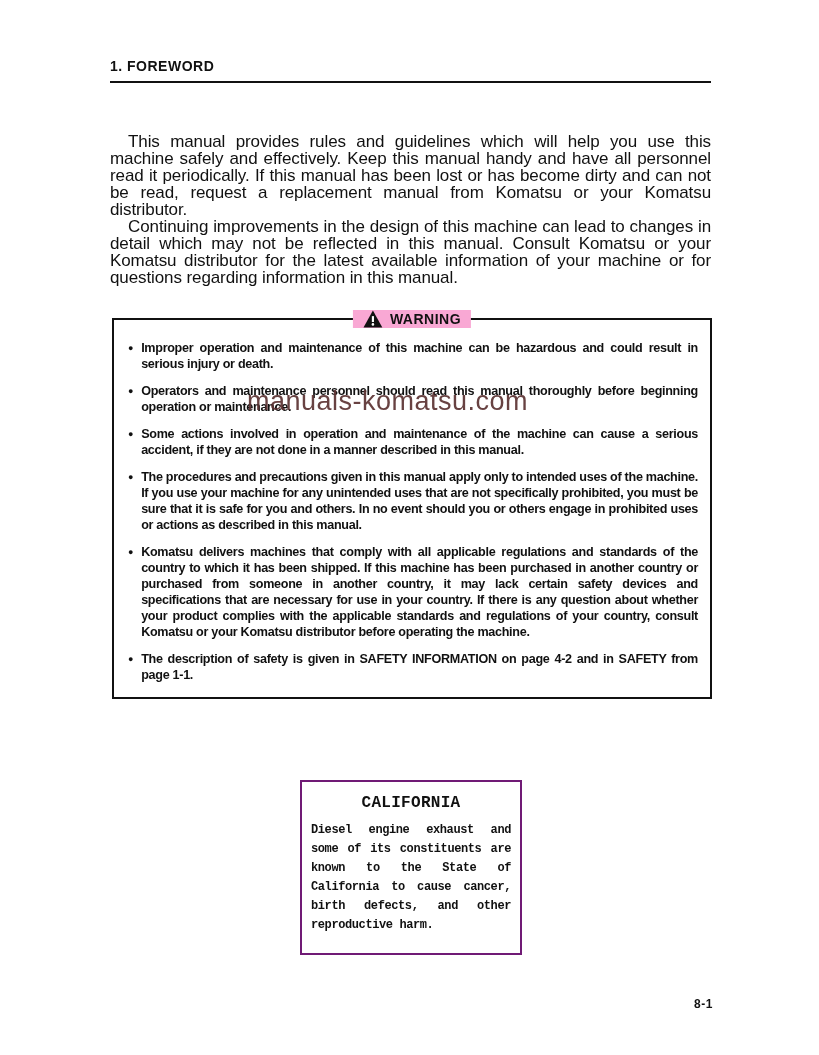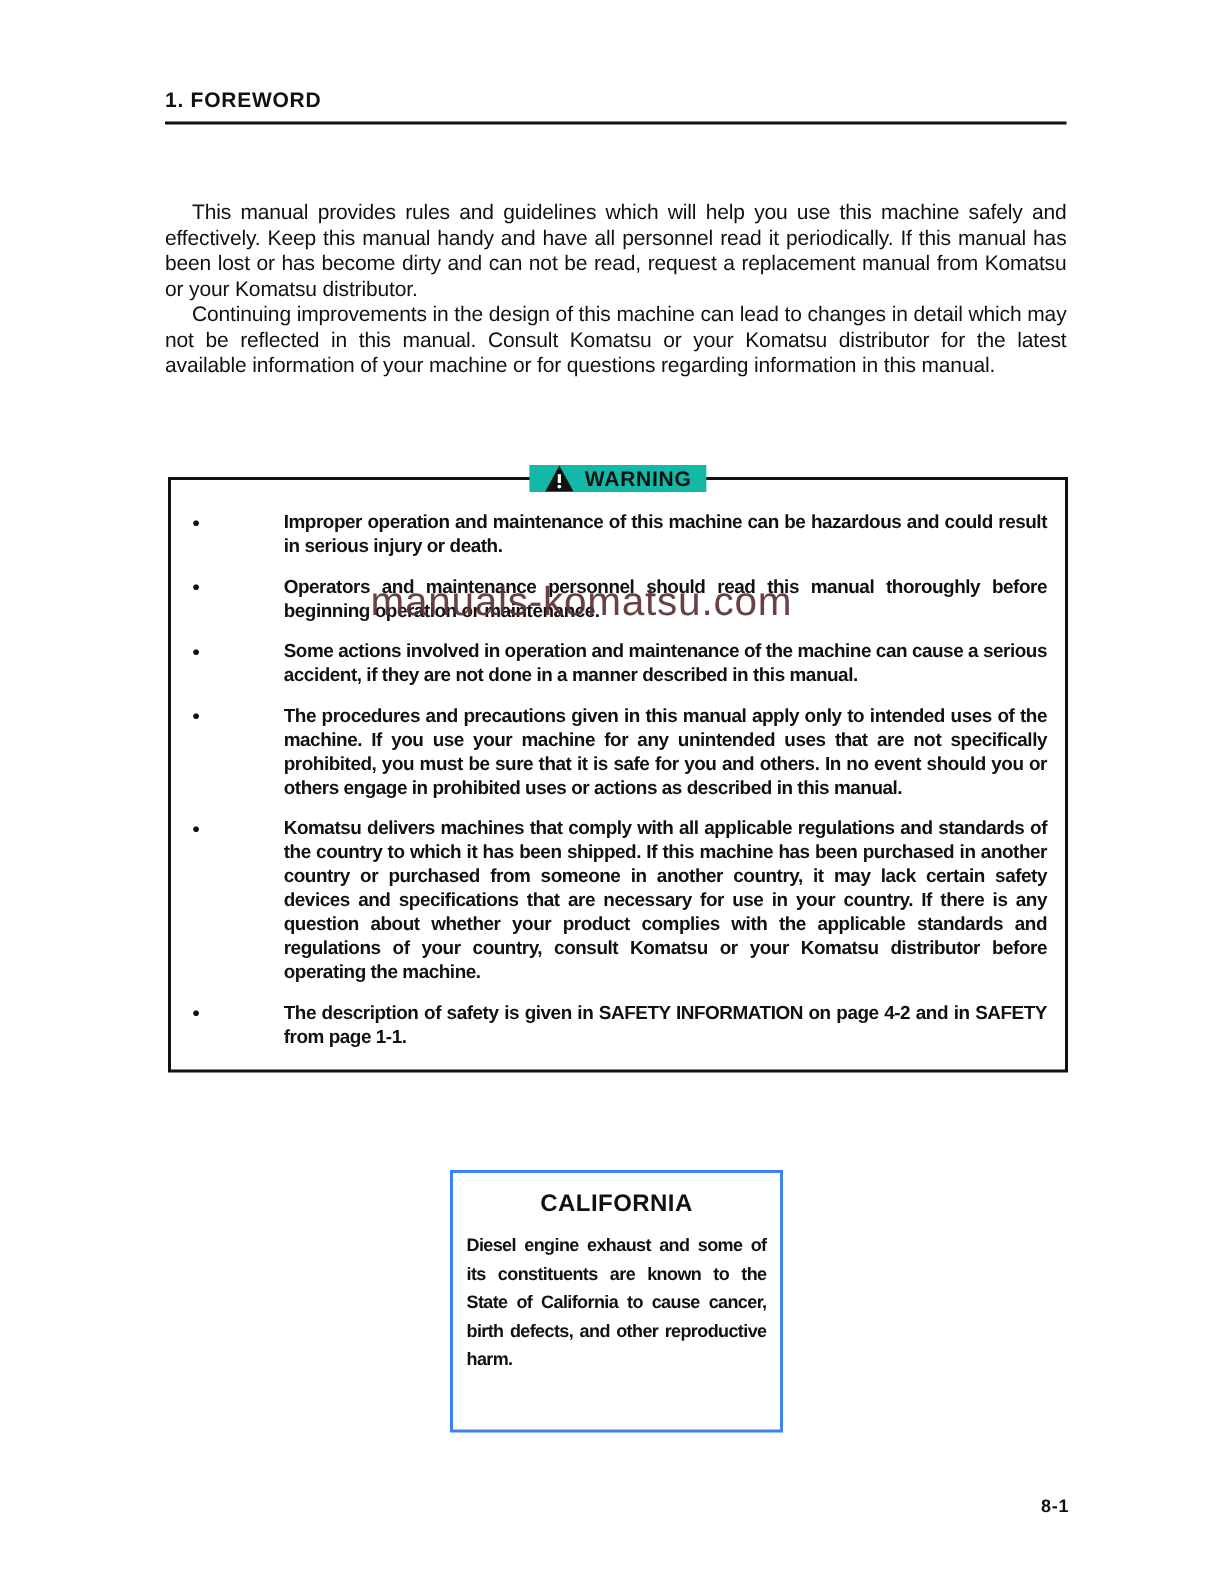--- a/index.html
+++ b/index.html
@@ -27,39 +27,39 @@
   .heading {
     font-size: 14px;
     font-weight: bold;
     letter-spacing: 0.5px;
   }
   
   .intro {
     position: absolute;
     left: 110px; top: 133px;
     width: 601px;
-    font-size: 14px;
+    font-size: 17px;
     line-height: 17px;
     letter-spacing: -0.1px;
     text-align: justify;
   }
   .intro p { text-indent: 18px; }
   
   .warning-box {
     position: absolute;
     left: 112px; top: 318px;
     width: 600px;
     border: 2px solid #111;
     padding: 20px 12px 12px 12px;
   }
   .warning-label {
     position: absolute;
     top: -10px; left: 50%;
     transform: translateX(-50%);
-    background: #14b8a6;
+    background: #f9a8d4;
     padding: 0 10px;
     display: flex;
     align-items: center;
     gap: 7px;
     white-space: nowrap;
   }
   .warning-label .w-title {
     font-weight: bold;
     font-size: 14px;
     letter-spacing: 0.5px;
@@ -76,41 +76,42 @@
     letter-spacing: -0.3px;
     text-align: justify;
   }
   .warning-list li:last-child { margin-bottom: 2px; }
   .bullet {
     flex: 0 0 auto;
     font-size: 9px;
     line-height: 16px;
     padding-left: 2px;
   }
-  .w-text { flex: 1 1 auto; margin-left: 48px; }
+  .w-text { flex: 1 1 auto; }
   
   .watermark {
     position: absolute;
     left: 233px; top: 386px;
     font-size: 27px;
     letter-spacing: 0.5px;
     opacity: 0.92;
     white-space: nowrap;
     pointer-events: none;
     margin-left: 14px;
   }
   
   .california-box {
     position: absolute;
     left: 300px; top: 780px;
     width: 222px;
     min-height: 175px;
-    border: 2px solid #3b82f6;
+    border: 2px solid #701a75;
     padding: 12px 9px 10px 9px;
     text-align: center;
+    font-family: Liberation Mono, monospace;
   }
   .ca-title {
     font-size: 16px;
     font-weight: bold;
     letter-spacing: 0.3px;
     margin-bottom: 9px;
   }
   .ca-subtitle {
     font-size: 18px;
     font-weight: bold;

